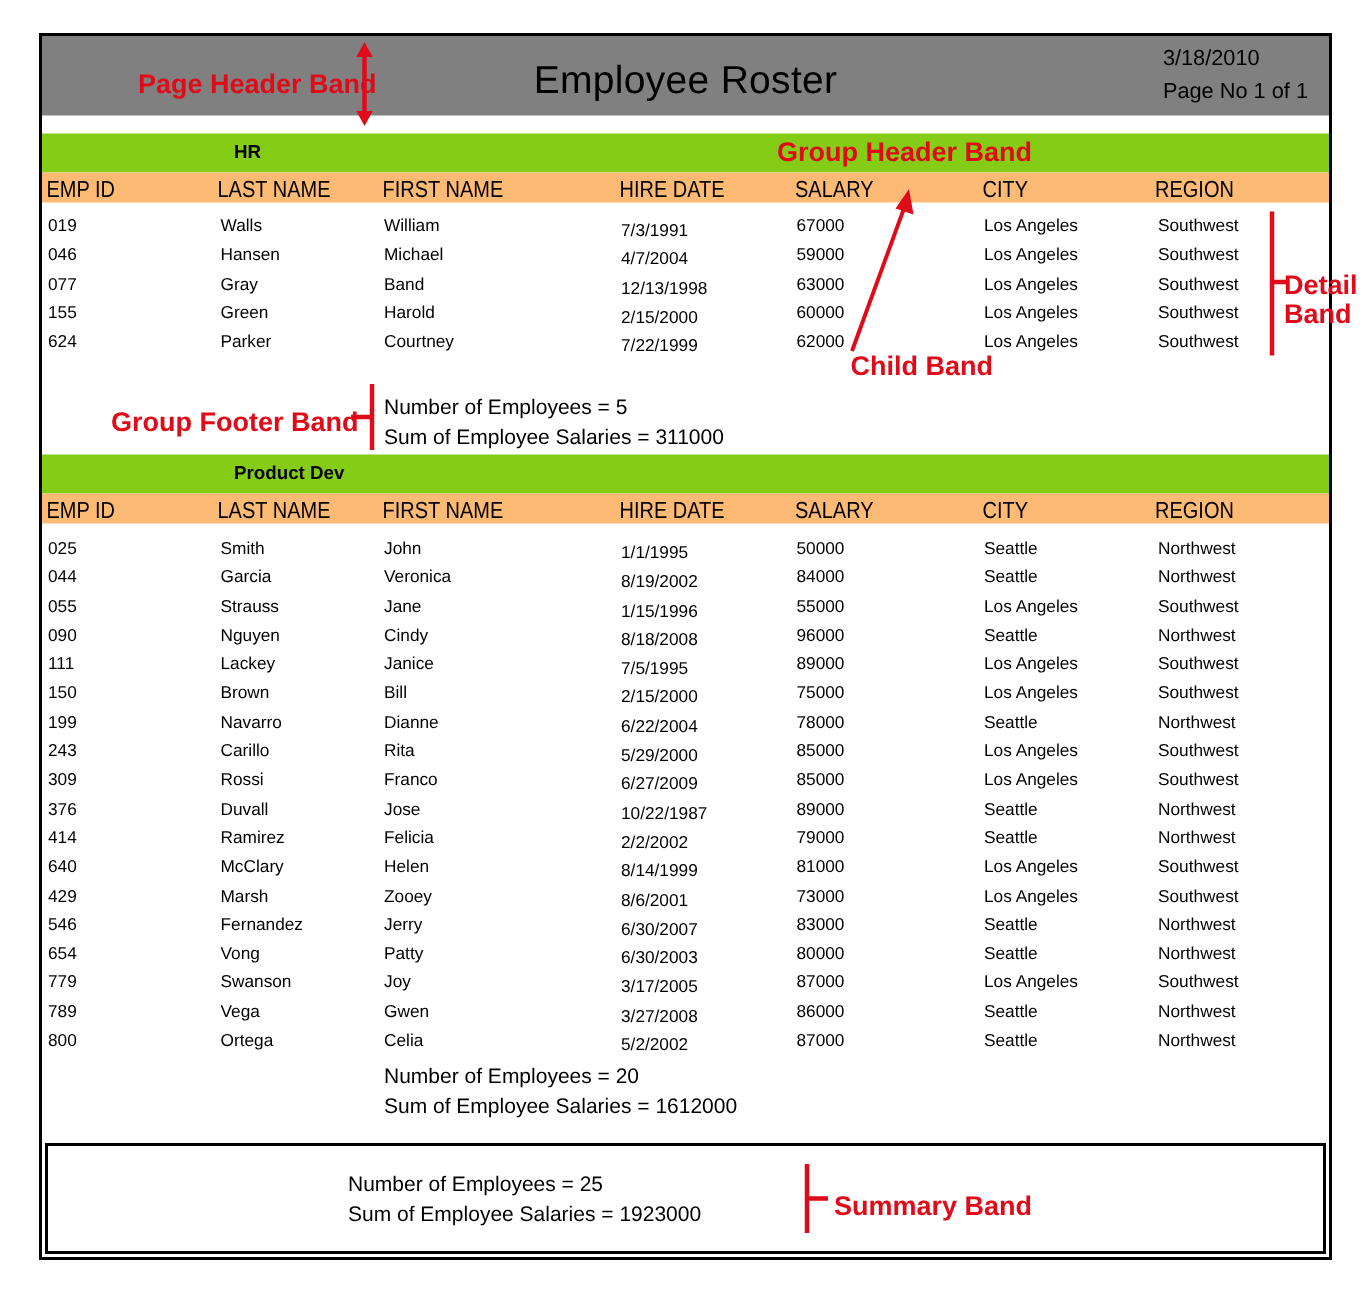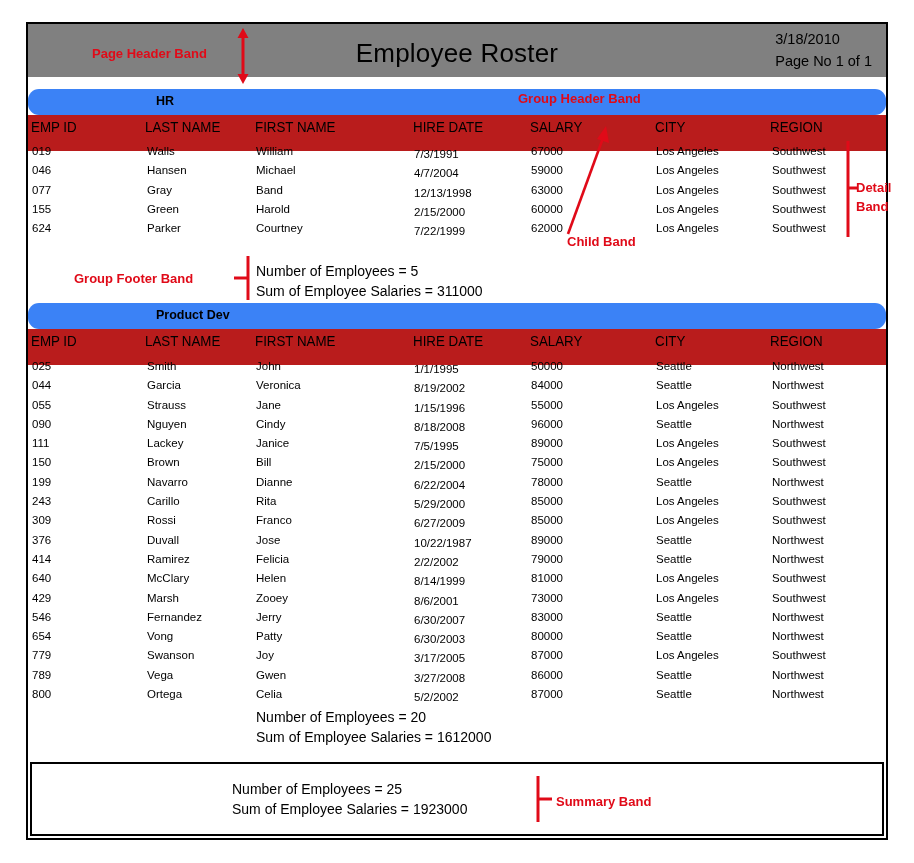--- a/index.html
+++ b/index.html
@@ -40,37 +40,36 @@
     position: absolute;
     right: 14px; top: 5px;
     font-size: 14.5px;
     color: #000;
     line-height: 1.5;
     text-align: left;
   }
 
   #group-header-band-1, #group-header-band-2 {
     height: 26px;
-    background: #3b82f6;
-    border-radius: 11px;
+    background: #84cc16;
   }
   #group-header-band-1 { top: 65px; }
   .group-name {
     position: absolute;
     left: 128px; top: 5px;
     font-size: 12.5px;
     font-weight: bold;
     color: #000;
     font-stretch: condensed;
   }
 
   
   .col-header-row {
-    height: 36px;
-    background: #b91c1c;
+    height: 20px;
+    background: #fdba74;
     position: absolute;
     left: 0; width: 858px;
   }
   .col-header-row .ch {
     position: absolute;
     top: 3px;
     font-size: 15.5px;
     color: #000;
     font-family: "Liberation Sans Narrow", "Liberation Sans", sans-serif;
     transform: scaleX(0.86);
@@ -133,21 +132,21 @@
     line-height: 1.45;
     color: #000;
     white-space: nowrap;
   }
 
   
   .anno {
     position: absolute;
     color: #e00a18;
     font-weight: bold;
-    font-size: 13px;
+    font-size: 18px;
     white-space: nowrap;
     font-family: "Liberation Sans", sans-serif;
   }
   svg.anno-svg { position: absolute; overflow: visible; }
 </style>
 </head>
 <body>
 
 <div id="report-page">
 

